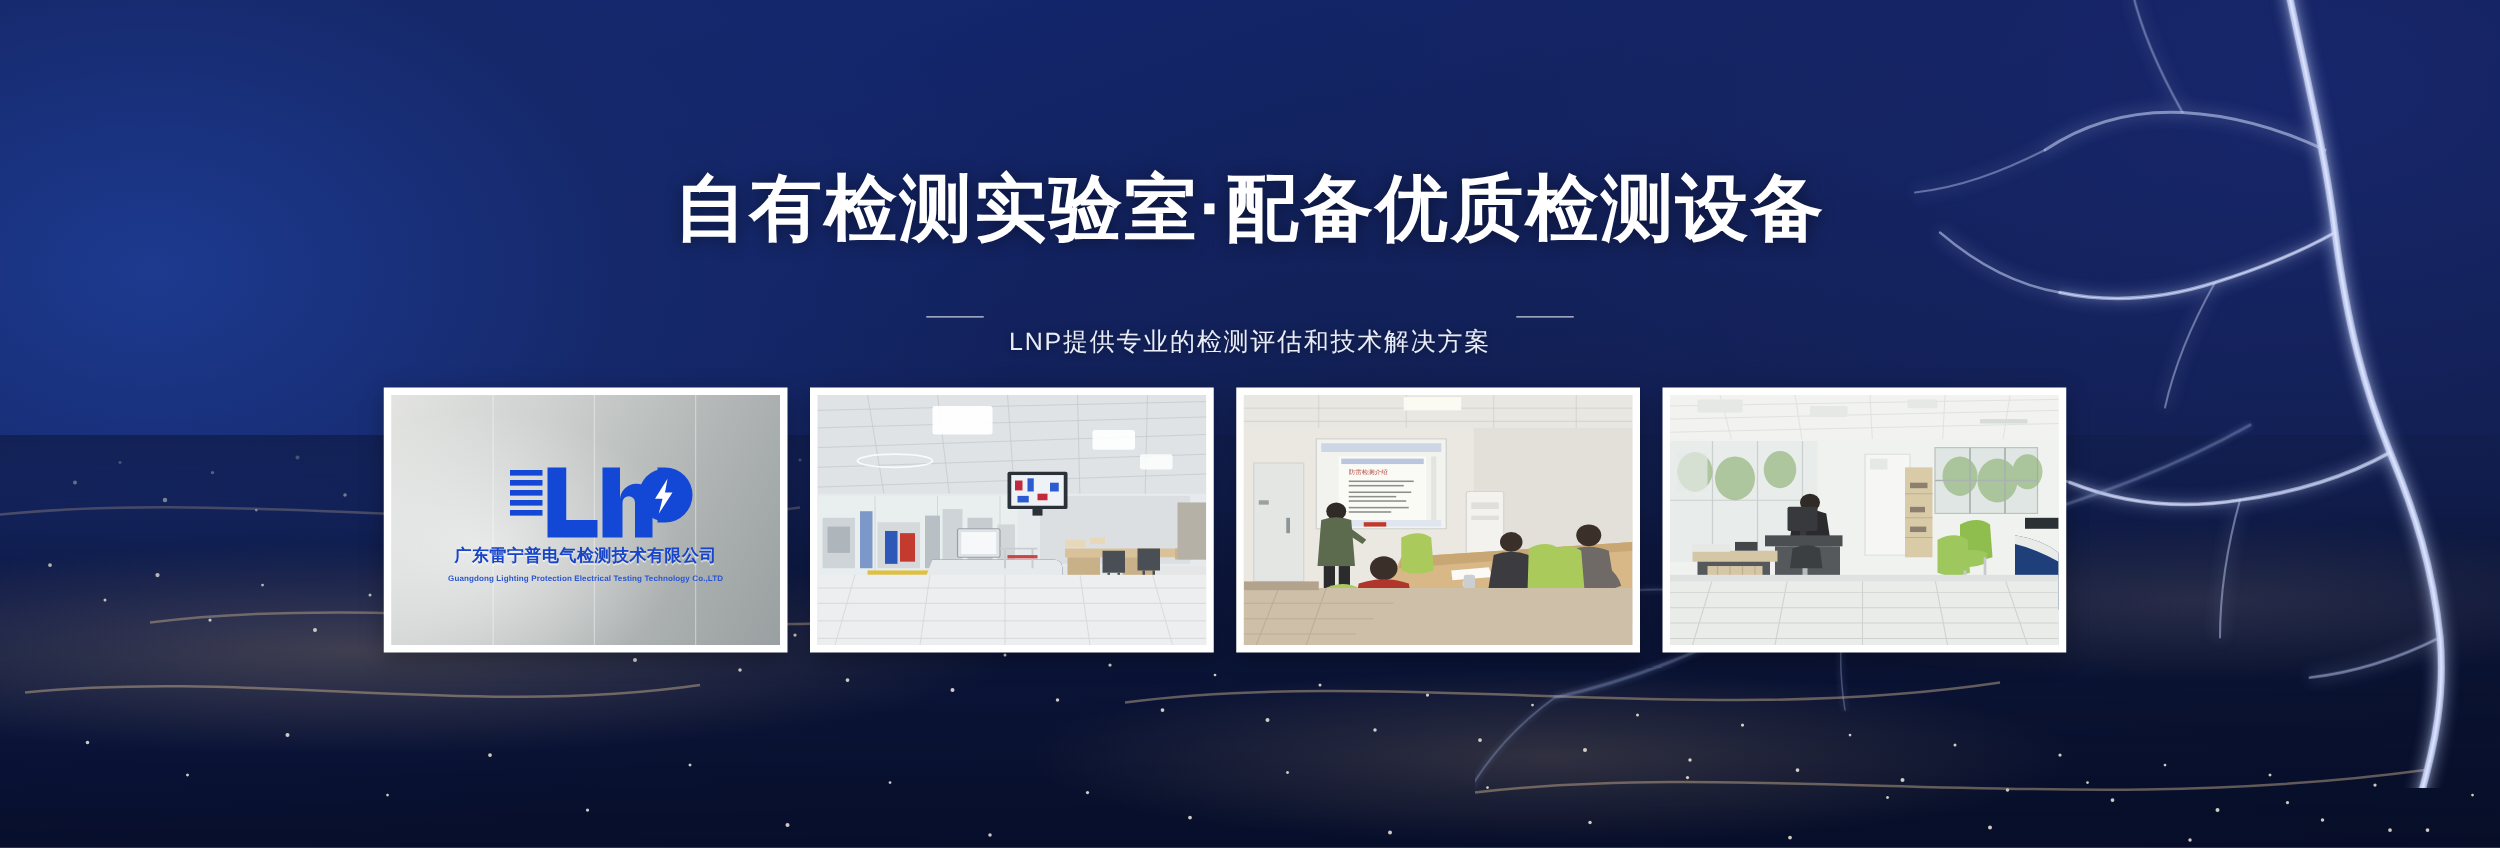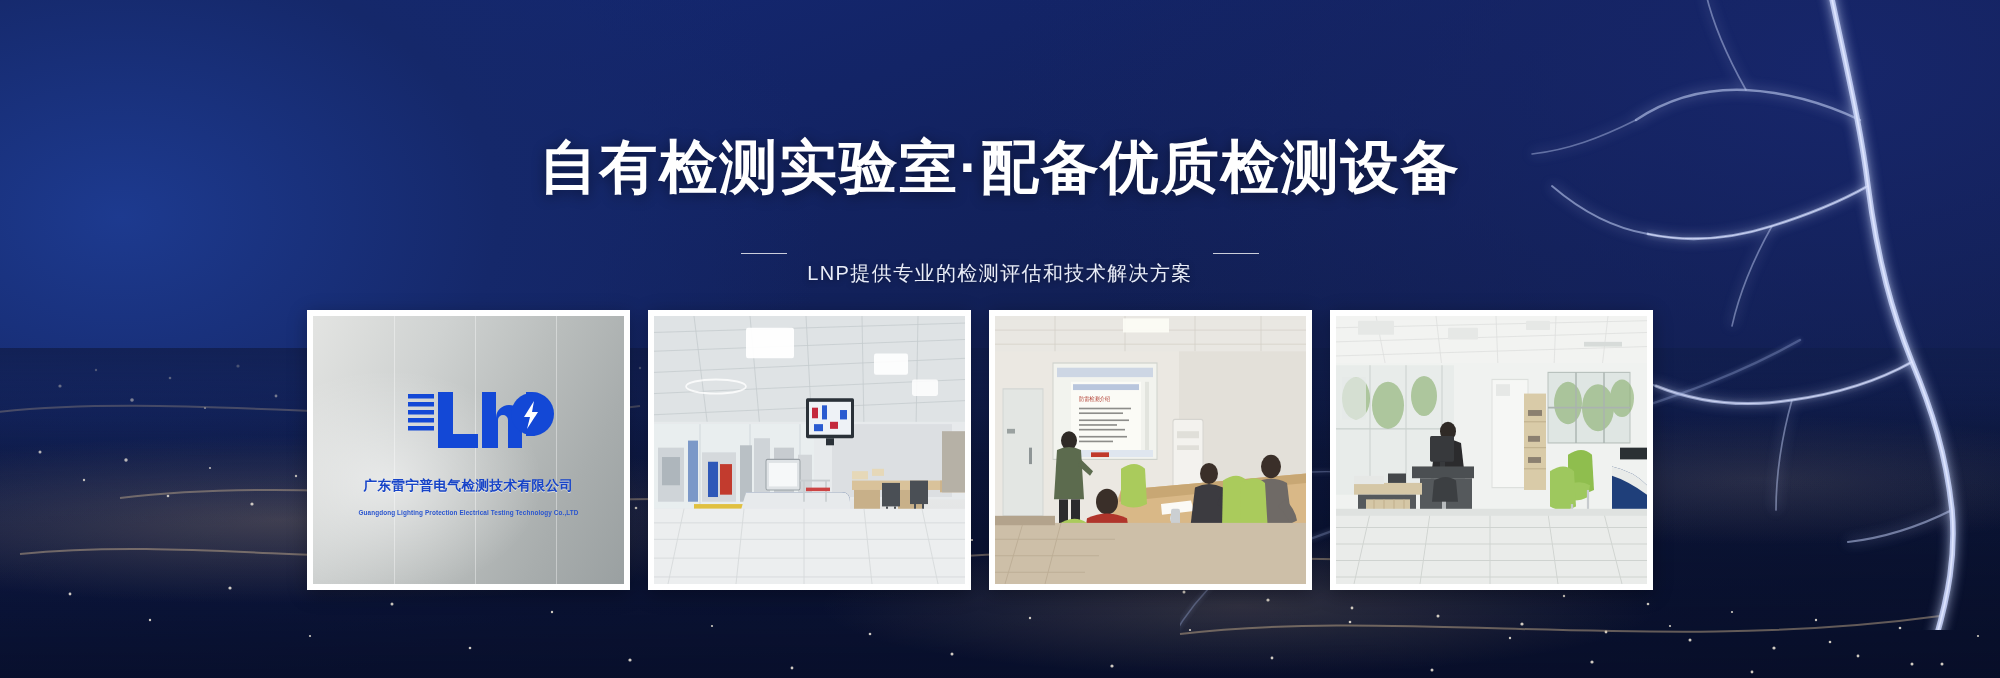--- a/index.html
+++ b/index.html
@@ -48,21 +48,21 @@
   }
   .sub-rule{display:block;width:46px;height:1px;background:rgba(255,255,255,.78);}
   .sub-text{
     color:#e9edf8;font-size:20px;letter-spacing:1.4px;font-weight:400;
     text-shadow:0 1px 6px rgba(0,0,0,.4);
     margin-top:40px;
   }
   
   .cards{position:absolute;top:310px;left:307px;display:flex;gap:18px;}
   .card{
-    width:323px;height:280px;background:#fff;padding:6px;
+    width:323px;height:212px;background:#fff;padding:6px;
     box-shadow:0 4px 18px rgba(0,0,0,.30);
   }
   .photo{width:100%;height:100%;position:relative;overflow:hidden;background:#c9cdd2;}
 
   
   .p1{
     background:
       radial-gradient(ellipse 220px 160px at 24% 62%, rgba(255,255,255,.55) 0%, rgba(255,255,255,0) 70%),
       linear-gradient(118deg,#e3e4e2 0%,#cfd2d1 30%,#b9bdbc 56%,#a8adad 78%,#9aa0a1 100%);
   }

